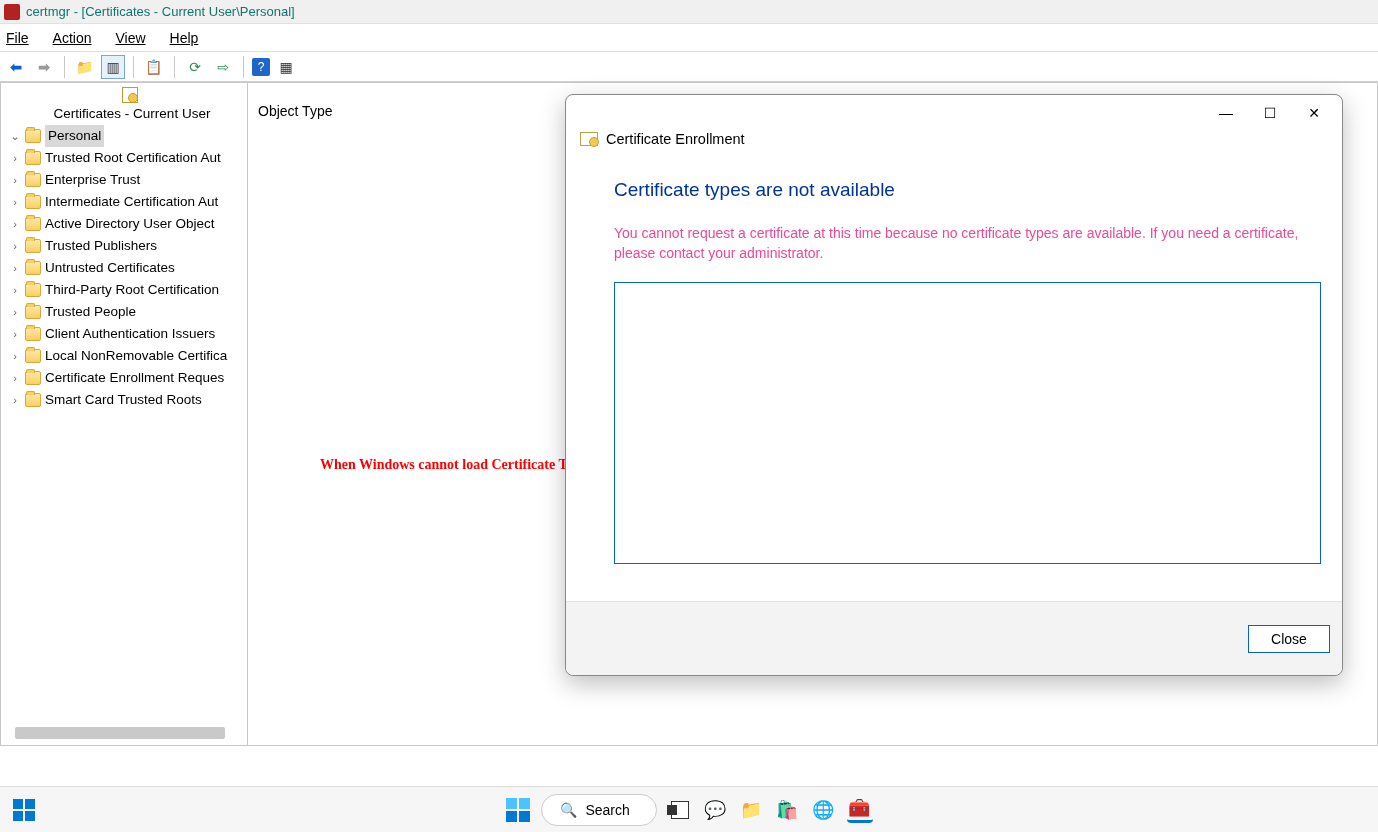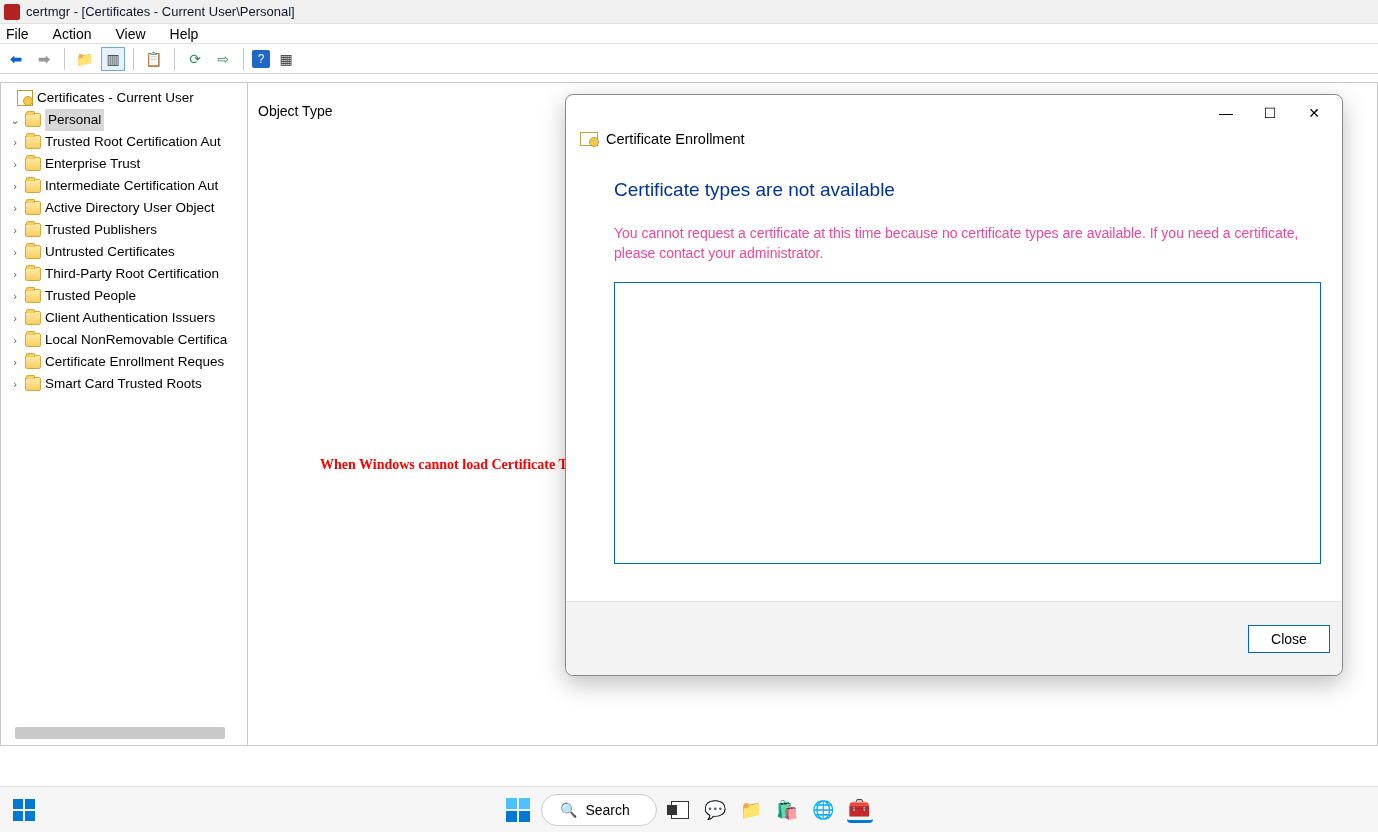--- a/index.html
+++ b/index.html
@@ -28,29 +28,30 @@
     margin-right: 6px;
     display:inline-block;
     position:relative;
   }
   .titlebar .app-icon::before{
     content:"";
     position:absolute;inset:0;
     background:#b22222;
     border-radius:2px;
   }
-  .titlebar-text { color:#0f172a; }
+  .titlebar-text { color:#0f766e; }
   
   .menubar {
-    height: 20px;
+    height: 28px;
     display: flex;
     align-items: center;
     padding-left: 6px;
     border-bottom: 1px solid #e0e0e0;
     font-size: 14px;
+    text-decoration: underline;
   }
   .menubar span { margin-right: 24px; cursor: default; }
   
   .toolbar {
     height: 30px;
     display: flex;
     align-items: center;
     padding-left: 4px;
     border-bottom: 1px solid #d0d0d0;
     gap:4px;
@@ -73,21 +74,21 @@
     display:flex;
   }
   .tree-pane {
     width: 248px;
     border:1px solid #c8c8c8;
     background:#fff;
     overflow:hidden;
     position:relative;
   }
   .tree-root { padding:4px 0; font-size:13.5px; line-height:22px; white-space:nowrap; }
-  .tree-root-item { display:flex; align-items:center; padding-left:16px; }
+  .tree-root-item { display:flex; align-items:center; padding-left:16px;flex-direction:column; }
   .tree-child { display:flex; align-items:center; padding-left:8px; }
   .tree-child .expander { width:12px; text-align:center; color:#666; font-size:11px; }
   .folder-icon {
     width:16px;height:14px;margin:0 4px;
     background: linear-gradient(#ffe9a8,#f8cf63);
     border:1px solid #d7a93c;
     border-radius:2px;
     display:inline-block;
     position:relative;
   }

